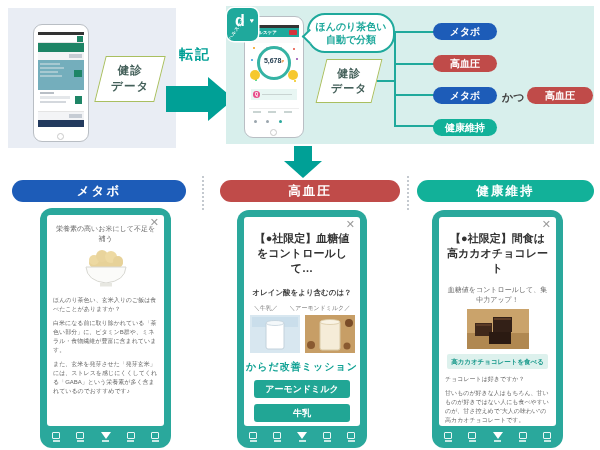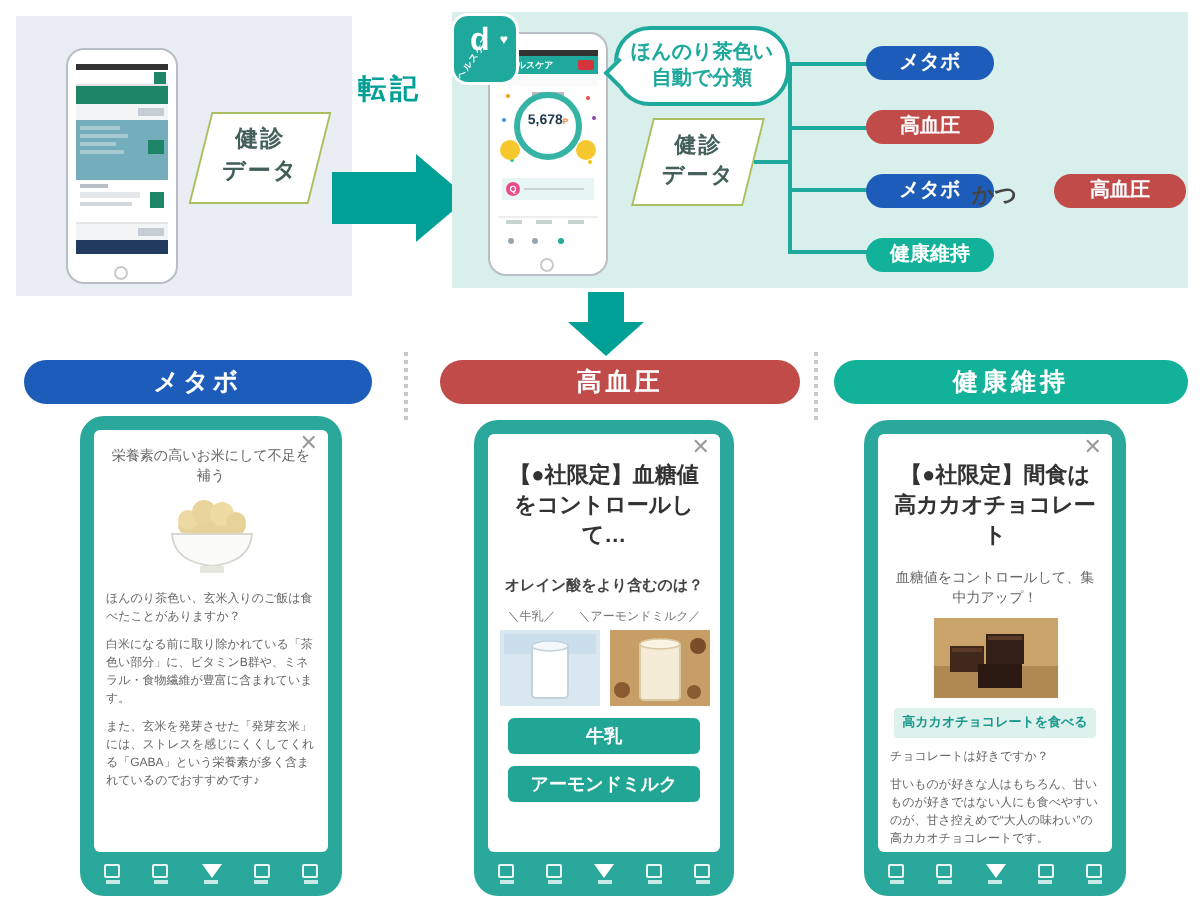--- a/index.html
+++ b/index.html
@@ -162,21 +162,21 @@
     <div class="home-dot"></div>
   </div>
 
   <div class="abs para" style="left:100px;top:56px;width:60px;height:46px;">
     <div class="para-text">
       <span>健診</span><br>
       <span>データ</span>
     </div>
   </div>
 
-  <div class="abs transfer-label" style="left:179px;top:36px;">転記</div>
+  <div class="abs transfer-label" style="left:179px;top:46px;">転記</div>
   <div class="abs arrow-shaft" style="left:166px;top:86px;width:43px;height:26px;"></div>
   <div class="abs arrow-head-right" style="left:208px;top:77px;"></div>
 
   <div class="abs panel-right"></div>
 
   <div class="abs miniphone" style="left:244px;top:16px;width:60px;height:122px;">
     <div class="mini-screen" style="left:4px;top:8px;bottom:10px;">
       <div class="blockrow" style="height:3px;background:#333;"></div>
       <div class="dp-header">
         <span>dヘルスケア</span>
@@ -238,21 +238,21 @@
   <div class="abs tline" style="left:377px;top:80px;width:18px;height:2px;"></div>
   <div class="abs tline" style="left:394px;top:31px;width:2px;height:96px;"></div>
   <div class="abs tline" style="left:394px;top:31px;width:40px;height:2px;"></div>
   <div class="abs tline" style="left:394px;top:63px;width:40px;height:2px;"></div>
   <div class="abs tline" style="left:394px;top:94px;width:40px;height:2px;"></div>
   <div class="abs tline" style="left:394px;top:125px;width:40px;height:2px;"></div>
 
   <div class="abs pill pill-blue" style="left:433px;top:23px;width:64px;">メタボ</div>
   <div class="abs pill pill-red" style="left:433px;top:55px;width:64px;">高血圧</div>
   <div class="abs pill pill-blue" style="left:433px;top:87px;width:64px;">メタボ</div>
-  <div class="abs and-label" style="left:486px;top:90px;">かつ</div>
+  <div class="abs and-label" style="left:502px;top:90px;">かつ</div>
   <div class="abs pill pill-red" style="left:527px;top:87px;width:66px;">高血圧</div>
   <div class="abs pill pill-green" style="left:433px;top:119px;width:64px;">健康維持</div>
 
   <div class="abs arrow-shaft" style="left:294px;top:146px;width:18px;height:16px;"></div>
   <div class="abs arrow-head-down" style="left:284px;top:161px;"></div>
 
   <div class="abs hpill" style="left:12px;top:180px;width:174px;background:#1d5cb8;">メタボ</div>
   <div class="abs hpill" style="left:220px;top:180px;width:180px;background:#c04b49;">高血圧</div>
   <div class="abs hpill" style="left:417px;top:180px;width:177px;background:#12b199;">健康維持</div>
   <div class="abs dotted-sep" style="left:202px;top:176px;height:34px;"></div>
@@ -318,22 +318,23 @@
         </svg>
         <svg width="50" height="38" viewBox="0 0 50 38">
           <rect width="50" height="38" fill="#c79e66"></rect>
           <circle cx="6" cy="30" r="4" fill="#8a5a30"></circle>
           <circle cx="44" cy="8" r="4" fill="#7a4c28"></circle>
           <circle cx="42" cy="31" r="3.5" fill="#8a5a30"></circle>
           <rect x="15" y="6" width="20" height="29" rx="2" fill="#f5ecd8" stroke="#d9c9a5" stroke-width="1"></rect>
           <ellipse cx="25" cy="7" rx="10" ry="2.5" fill="#f9f3e4" stroke="#d9c9a5" stroke-width="0.8"></ellipse>
         </svg>
       </div>
+      <div class="mission-label-mid">からだ改善ミッション</div>
+      <div class="btn-solid">アーモンドミルク</div>
       <div class="btn-solid">牛乳</div>
-      <div class="btn-solid">アーモンドミルク</div>
 
     </div>
     <div class="mnav">
       <span class="nav-item">
           <span class="nav-ico"></span>
           <span class="nav-lbl"></span>
         </span>
       <span class="nav-item">
           <span class="nav-ico"></span>
           <span class="nav-lbl"></span>

